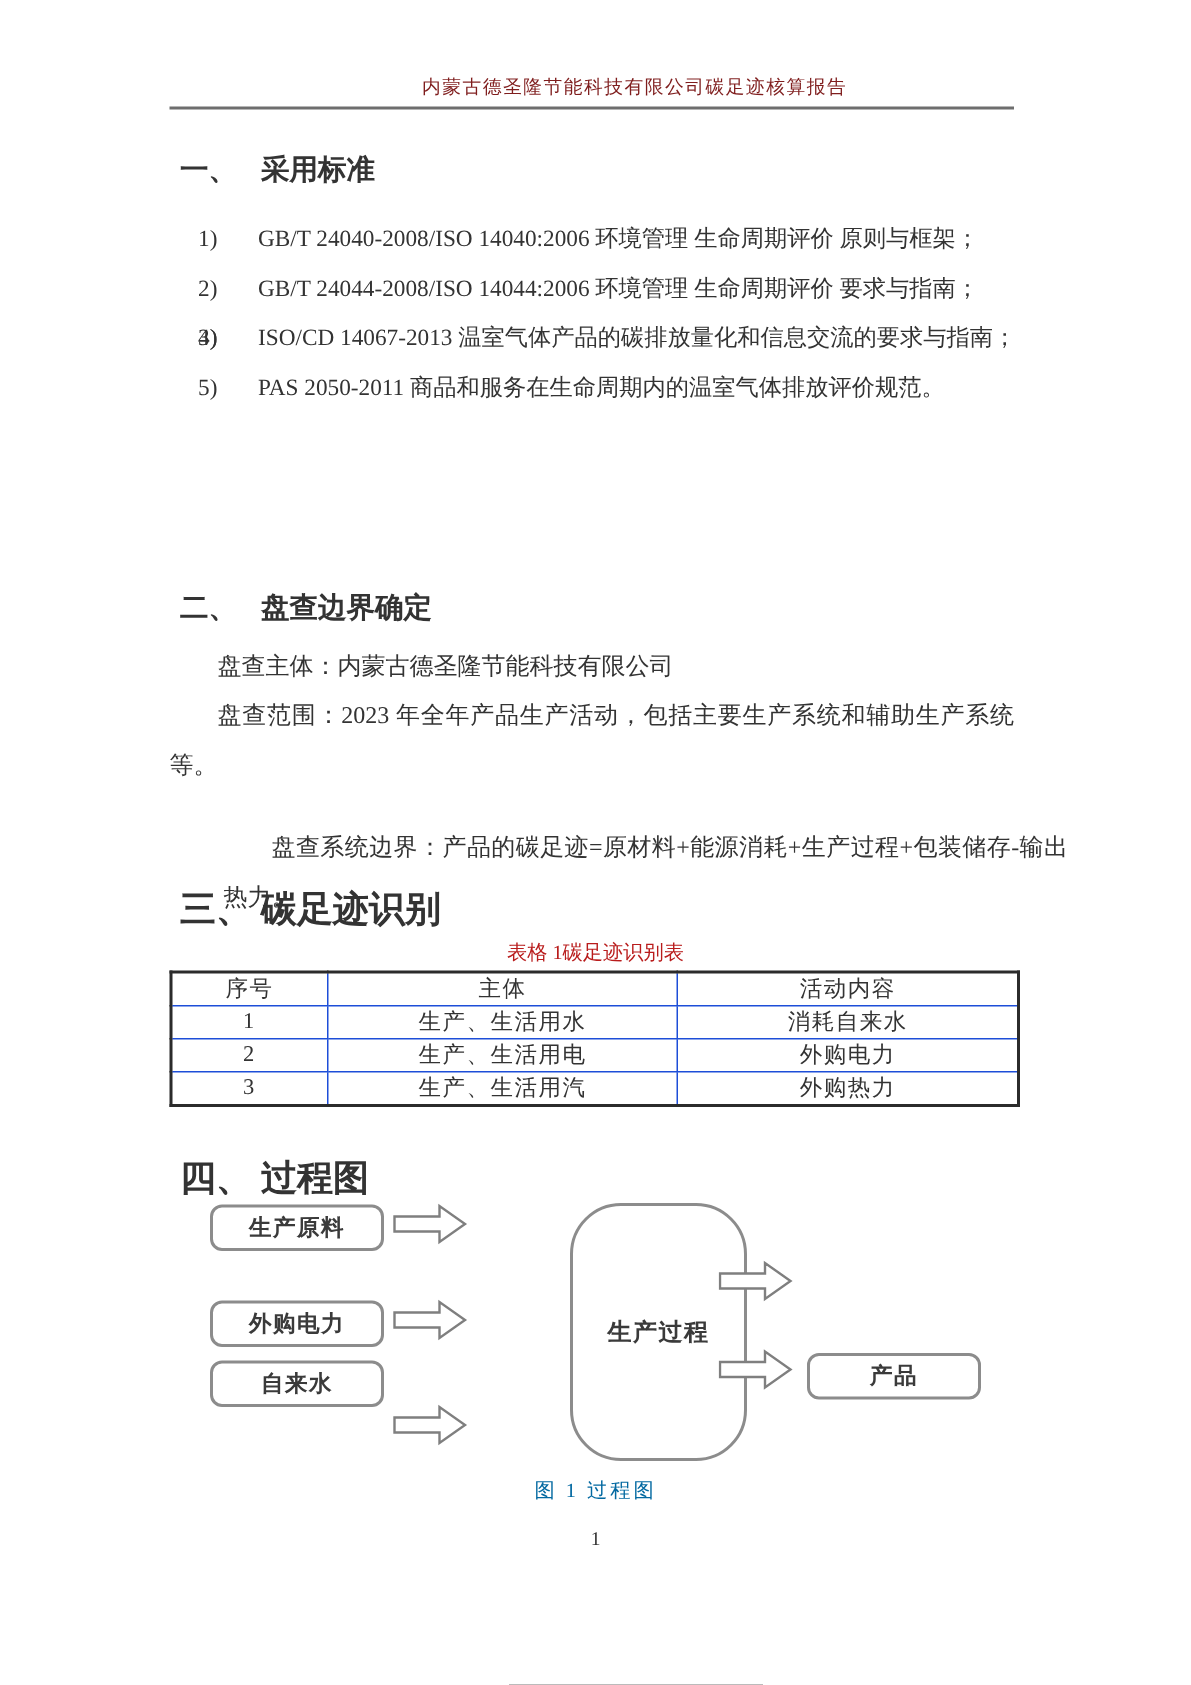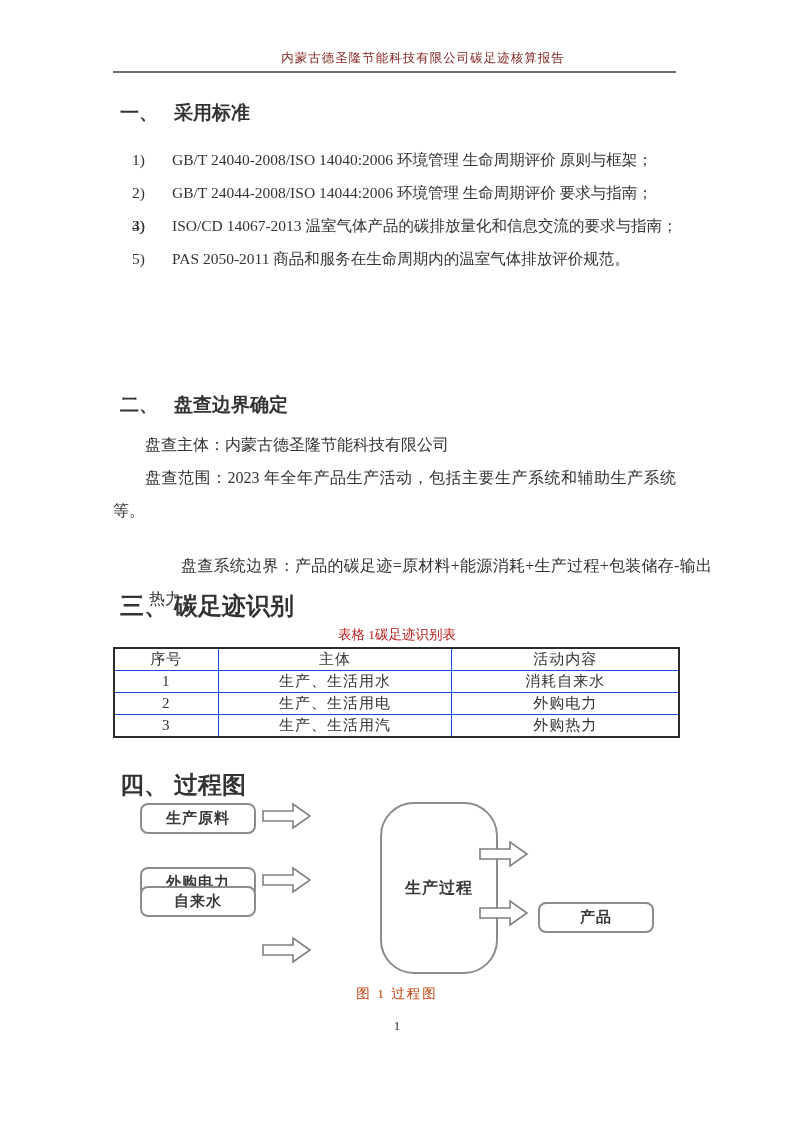--- a/index.html
+++ b/index.html
@@ -58,32 +58,32 @@
     border:2px solid #8c8c8c;border-radius:8px;
     background:#fff;
     display:flex;align-items:center;justify-content:center;
     font-family:"Liberation Sans","DejaVu Sans",sans-serif;
     font-weight:bold;font-size:15px;color:#3a3a3a;
     letter-spacing:1px;
   }
   .n-in{left:140px;width:112px;height:27px;text-align:center;}
   .n-in1{top:803px;}
   .n-in2{top:867px;}
-  .n-in3{top:886px;}
+  .n-in3{top:907px;}
   .n-proc{left:356px;top:802px;width:114px;height:168px;border-radius:34px;font-size:16px;margin-left:24px;}
   .n-out{left:538px;width:112px;}
   .n-out1{top:838px;height:29px;}
   .n-out2{top:902px;height:27px;}
   .arrow{position:absolute;width:50px;height:28px;}
   .ar1{left:262px;top:802px;}
   .ar2{left:262px;top:866px;}
   .ar3{left:262px;top:936px;}
   .ar4{left:479px;top:840px;}
   .ar5{left:479px;top:899px;}
-  .fig-caption{top:985px;left:0;width:794px;text-align:center;font-size:13.5px;color:#c2410c;letter-spacing:2px;}
+  .fig-caption{top:985px;left:0;width:794px;text-align:center;font-size:13.5px;color:#0369a1;letter-spacing:2px;}
   .page-num{top:1018px;left:0;width:794px;text-align:center;font-size:13px;color:#333;}
 </style>
 </head>
 <body>
 
 <div class="page">
 
   <div class="abs header-text">内蒙古德圣隆节能科技有限公司碳足迹核算报告</div>
   <div class="abs header-rule"></div>
 

